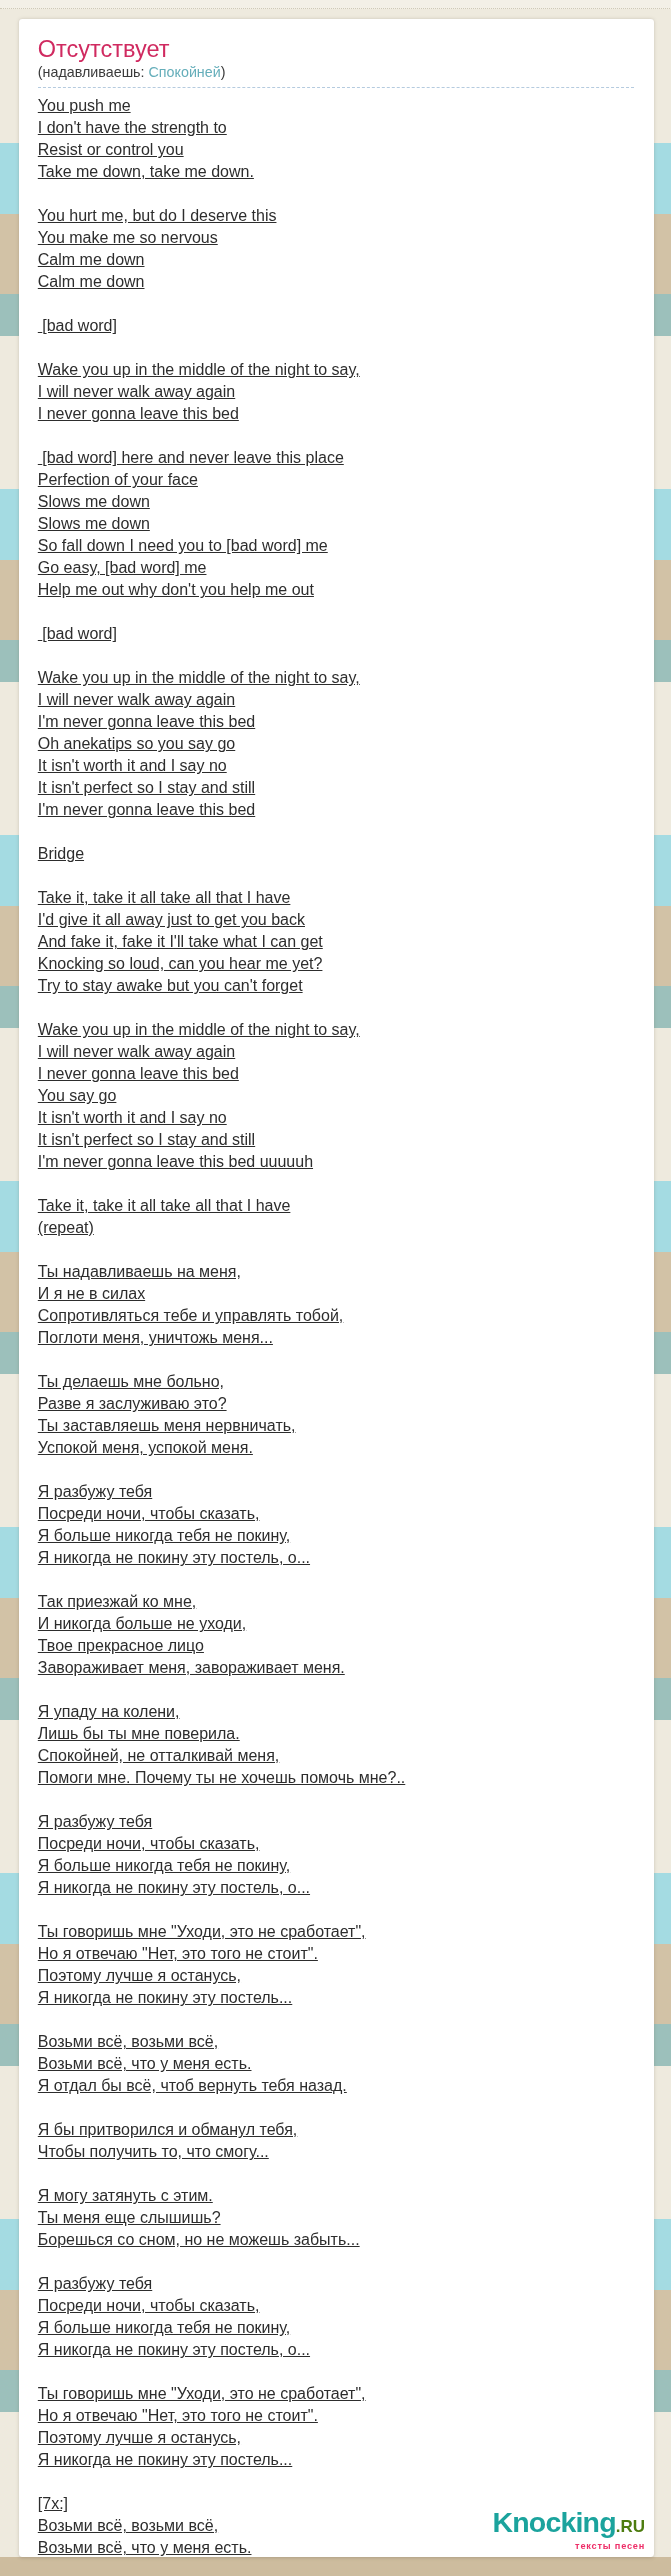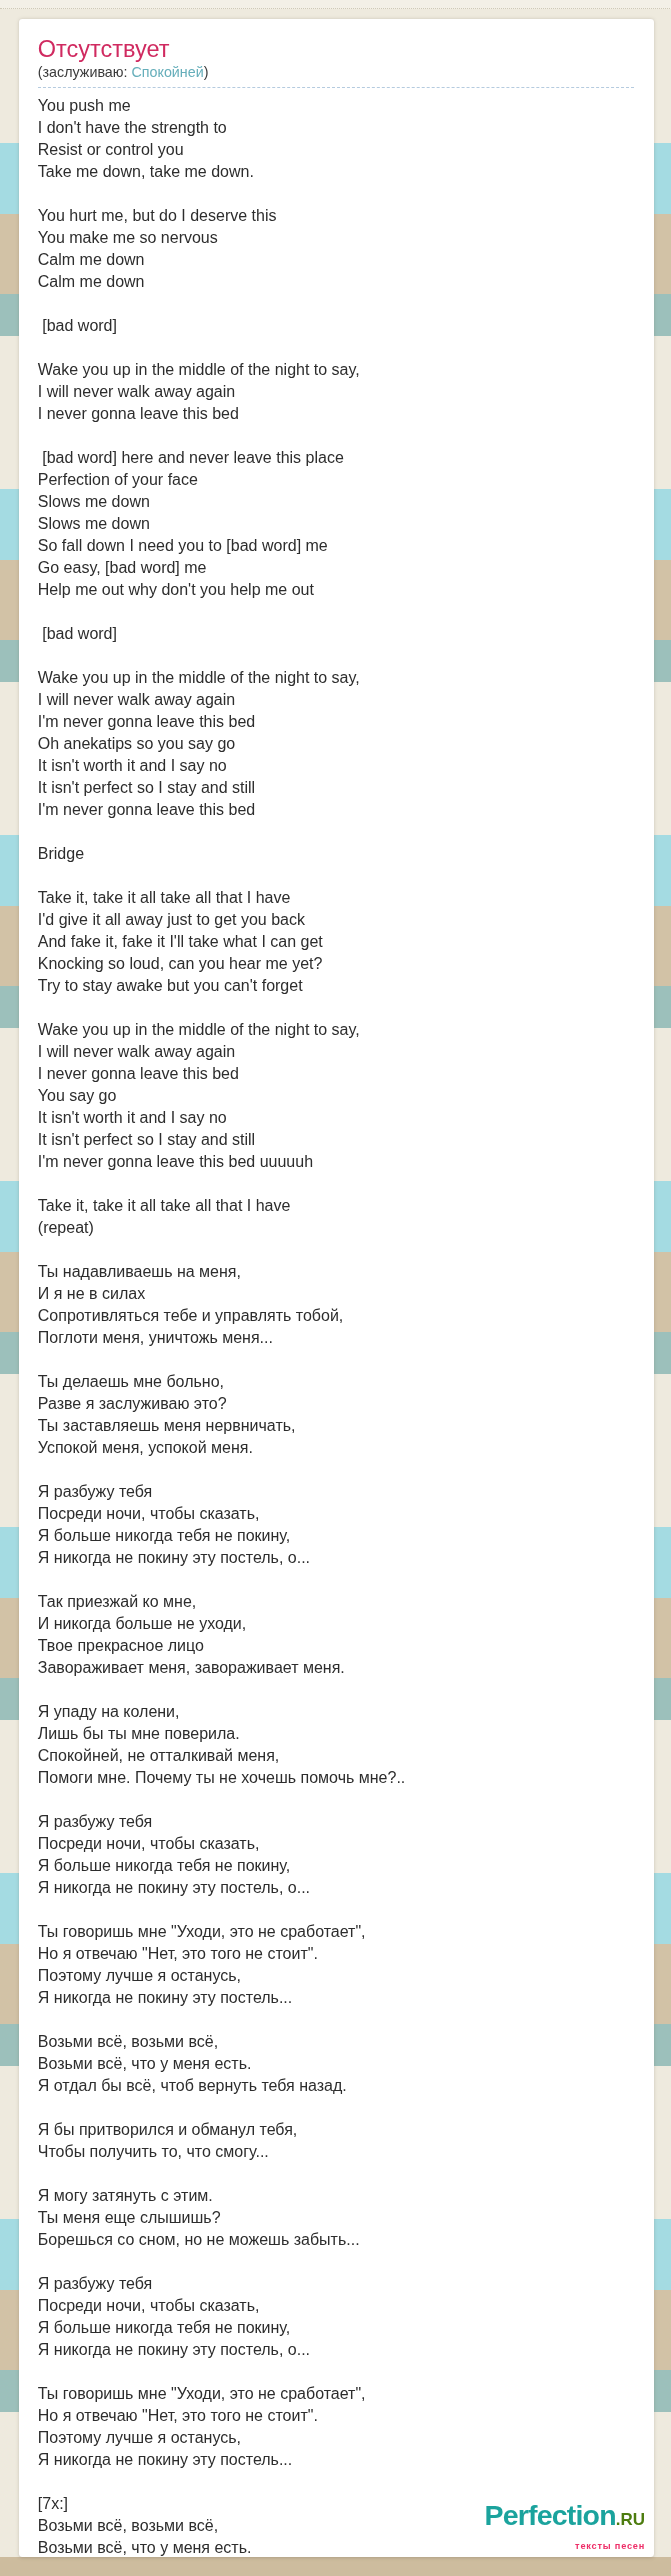--- a/index.html
+++ b/index.html
@@ -64,58 +64,59 @@
     color: #65aeba;
     text-decoration: none;
     cursor: pointer;
   }
   .lyrics {
     margin-top: 7.6px;
     font-size: 16px;
     line-height: 22px;
     color: #2d2d2d;
     white-space: pre-wrap;
+    text-decoration: underline;
   }
   .site-logo {
     position: absolute;
     right: 8.4px; bottom: 5px;
     text-align: right;
     line-height: 1;
     cursor: pointer;
   }
   .logo-main {
     font-size: 28.5px;
     font-weight: 700;
     color: #1ba39d;
     letter-spacing: -0.8px;
   }
   .logo-tld {
     font-size: 17px;
     font-weight: 700;
     color: #4d7c0f;
   }
   .logo-tagline {
-    margin-top: 13px;
+    margin-top: 6px;
     font-size: 9.2px;
     font-weight: 700;
     color: #ee2e68;
     letter-spacing: 0.8px;
   }
 </style>
 </head>
 <body>
 
 <div class="page">
   <div class="top-strip"></div>
   <div class="bottom-strip"></div>
 
   <div class="content-box">
     <h1 class="song-title">Отсутствует</h1>
 
-    <div class="artist-line"><span>(заслуживаю: </span><a class="artist-link">Спокойней</a><span>)</span></div>
+    <div class="artist-line"><span>(надавливаешь: </span><a class="artist-link">Спокойней</a><span>)</span></div>
 
     <div class="lyrics">You push me
 I don't have the strength to
 Resist or control you
 Take me down, take me down.
 
 You hurt me, but do I deserve this
 You make me so nervous
 Calm me down
 Calm me down
@@ -217,18 +218,18 @@
 Ты говоришь мне "Уходи, это не сработает",
 Но я отвечаю "Нет, это того не стоит".
 Поэтому лучше я останусь,
 Я никогда не покину эту постель...
 
 [7x:]
 Возьми всё, возьми всё,
 Возьми всё, что у меня есть.</div>
 
     <div class="site-logo">
-      <span class="logo-main">Perfection</span><span class="logo-tld">.RU</span>
+      <span class="logo-main">Knocking</span><span class="logo-tld">.RU</span>
       <div class="logo-tagline">тексты песен</div>
     </div>
   </div>
 </div>
 
 
 </body></html>

